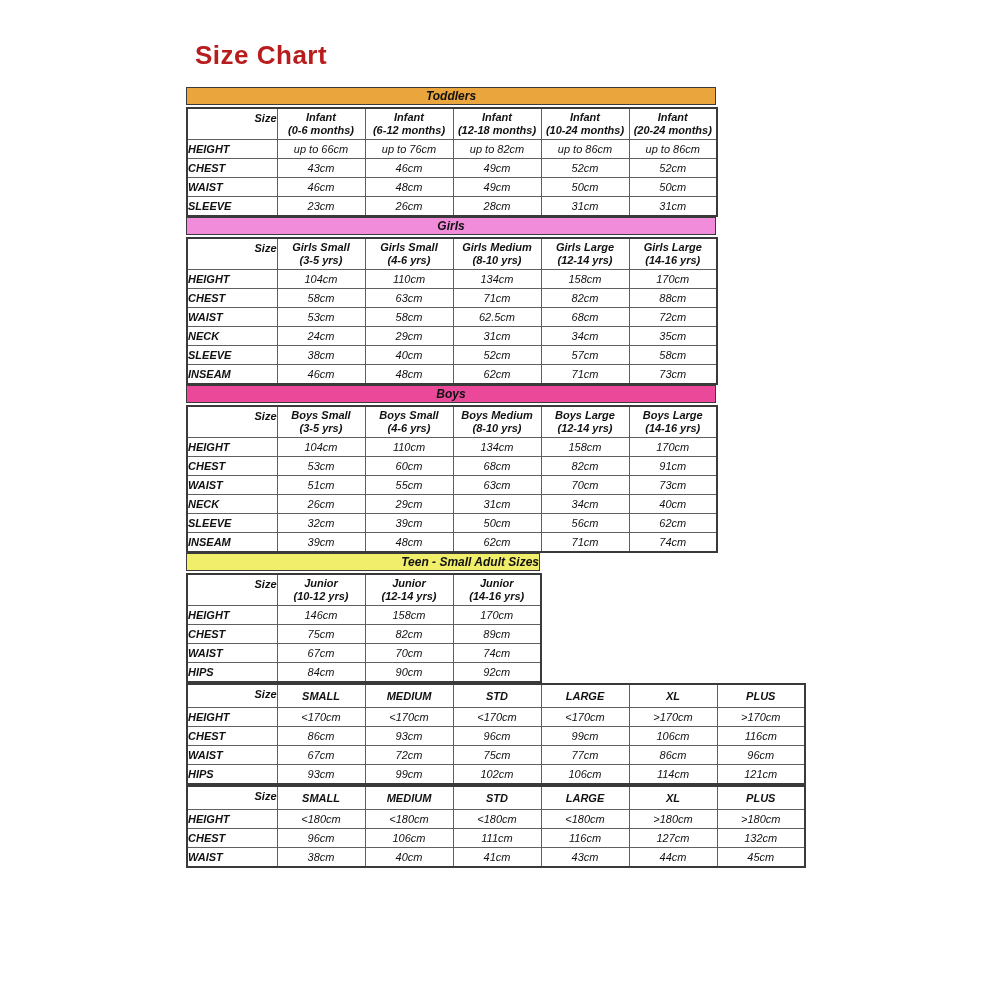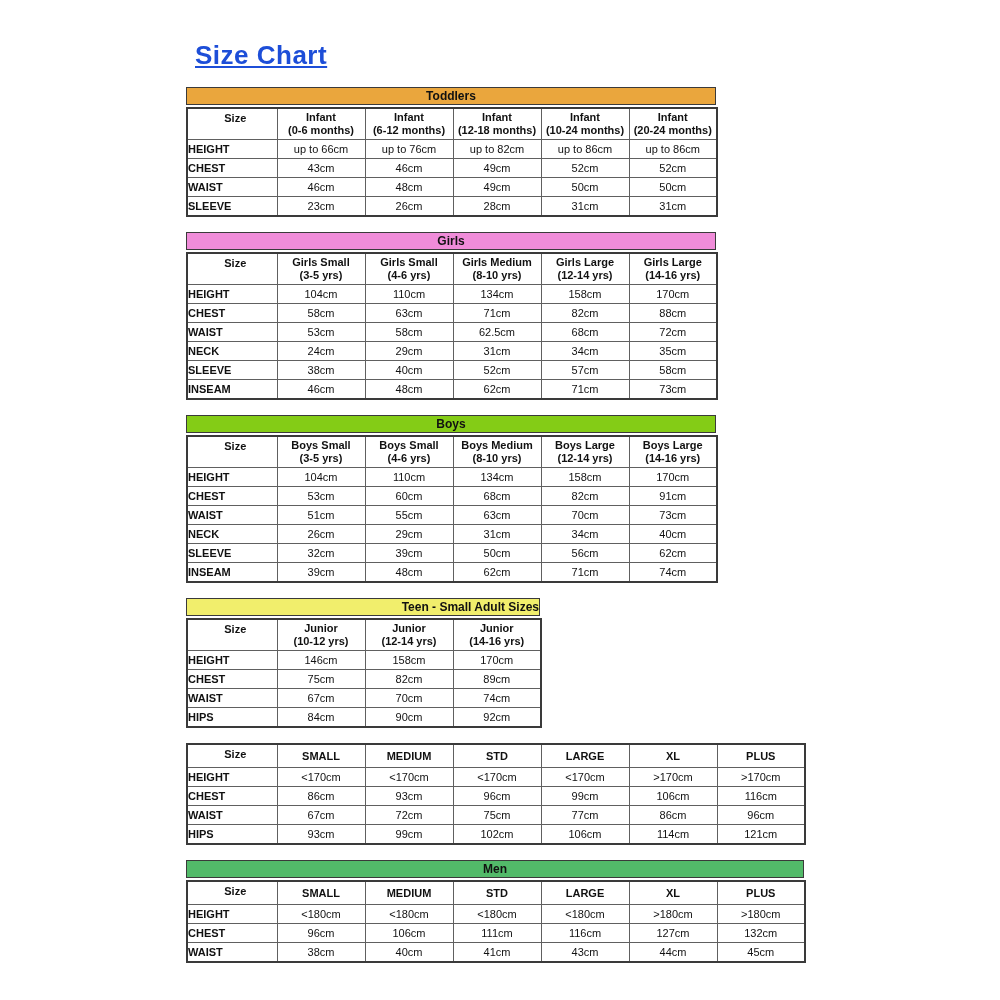--- a/index.html
+++ b/index.html
@@ -22,21 +22,21 @@
     top: 40px;
   }
   .page-title {
     font-size: 26px;
     font-weight: bold;
     margin: 0 0 16px 9px;
     letter-spacing: 0.5px;
   }
   .size-table {
     width: fit-content;
-    margin-bottom: 15px;
+    font-style: italic;
   }
   .band {
     box-sizing: border-box;
     border: 1px solid #3a3a3a;
     height: 18px;
     line-height: 16px;
     text-align: center;
     font-size: 12px;
     font-weight: bold;
     color: #111111;
@@ -53,21 +53,21 @@
     padding: 0;
     height: 18px;
     overflow: hidden;
     white-space: nowrap;
   }
   thead th {
     font-weight: bold;
     vertical-align: middle;
   }
   th.size-col {
-    text-align: center;
+    text-align: right;
     padding-left: 6px;
     vertical-align: top;
     padding-top: 3px;
   }
   .col-head {
     text-align: center;
     padding: 2px 1px;
     line-height: 13px;
   }
   tbody th.row-label {
@@ -78,21 +78,21 @@
   td.size-cell {
     text-align: center;
     font-weight: normal;
   }
 </style>
 </head>
 <body>
 
 <div class="page">
   <div class="content">
-    <h1 class="page-title" style="color: #1d4ed8; text-decoration: underline;">Size Chart</h1>
+    <h1 class="page-title" style="color: #b91c1c;">Size Chart</h1>
     <div id="tables-container">
         <div class="size-table">
           <div class="band" style="background: rgb(234, 166, 61); width: 530px;">Toddlers</div>
           <table>
             <colgroup>
               <col style="width: 90px;">
               <col style="width: 88px;">
               <col style="width: 88px;">
               <col style="width: 88px;">
               <col style="width: 88px;">
@@ -241,21 +241,21 @@
                 <td class="size-cell">46cm</td>
                 <td class="size-cell">48cm</td>
                 <td class="size-cell">62cm</td>
                 <td class="size-cell">71cm</td>
                 <td class="size-cell">73cm</td>
               </tr>
             </tbody>
           </table>
         </div>
         <div class="size-table">
-          <div class="band" style="background: #84cc16; width: 530px;">Boys</div>
+          <div class="band" style="background: #ec4899; width: 530px;">Boys</div>
           <table>
             <colgroup>
               <col style="width: 90px;">
               <col style="width: 88px;">
               <col style="width: 88px;">
               <col style="width: 88px;">
               <col style="width: 88px;">
               <col style="width: 88px;">
             </colgroup>
             <thead>
@@ -457,21 +457,20 @@
                 <td class="size-cell">99cm</td>
                 <td class="size-cell">102cm</td>
                 <td class="size-cell">106cm</td>
                 <td class="size-cell">114cm</td>
                 <td class="size-cell">121cm</td>
               </tr>
             </tbody>
           </table>
         </div>
         <div class="size-table">
-          <div class="band" style="background: rgb(82, 186, 105); width: 618px;">Men</div>
           <table>
             <colgroup>
               <col style="width: 90px;">
               <col style="width: 88px;">
               <col style="width: 88px;">
               <col style="width: 88px;">
               <col style="width: 88px;">
               <col style="width: 88px;">
               <col style="width: 88px;">
             </colgroup>

